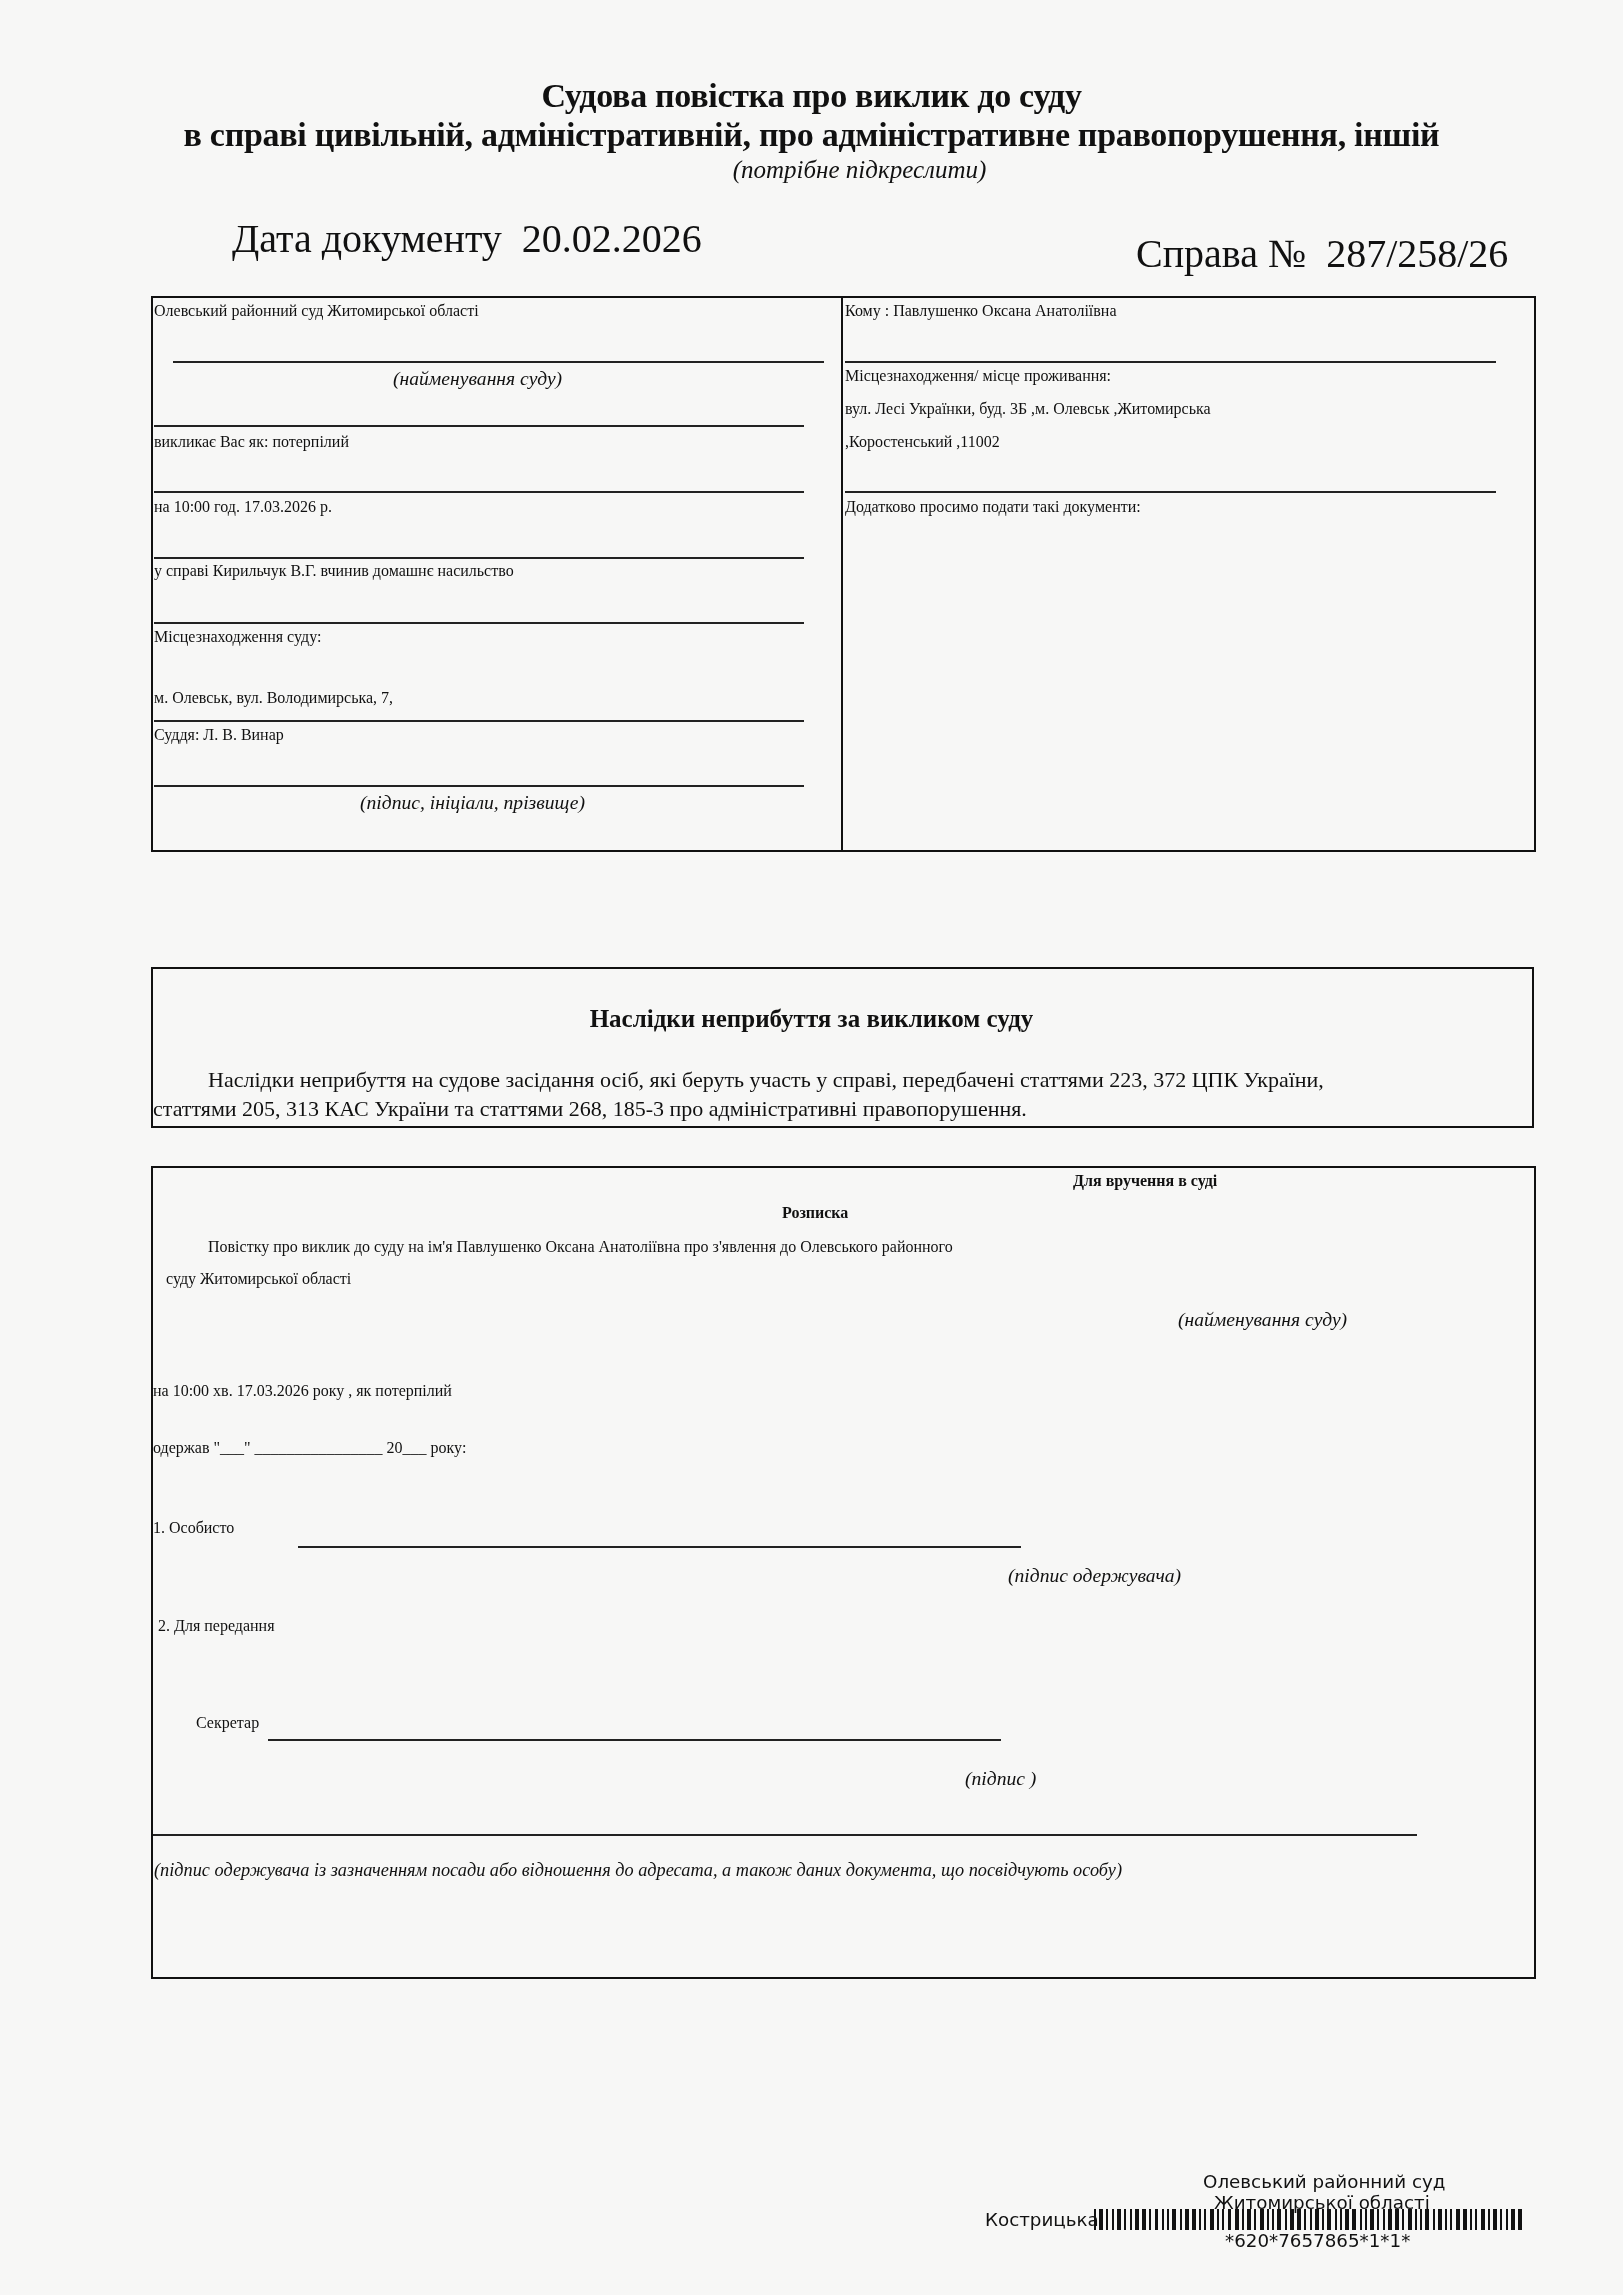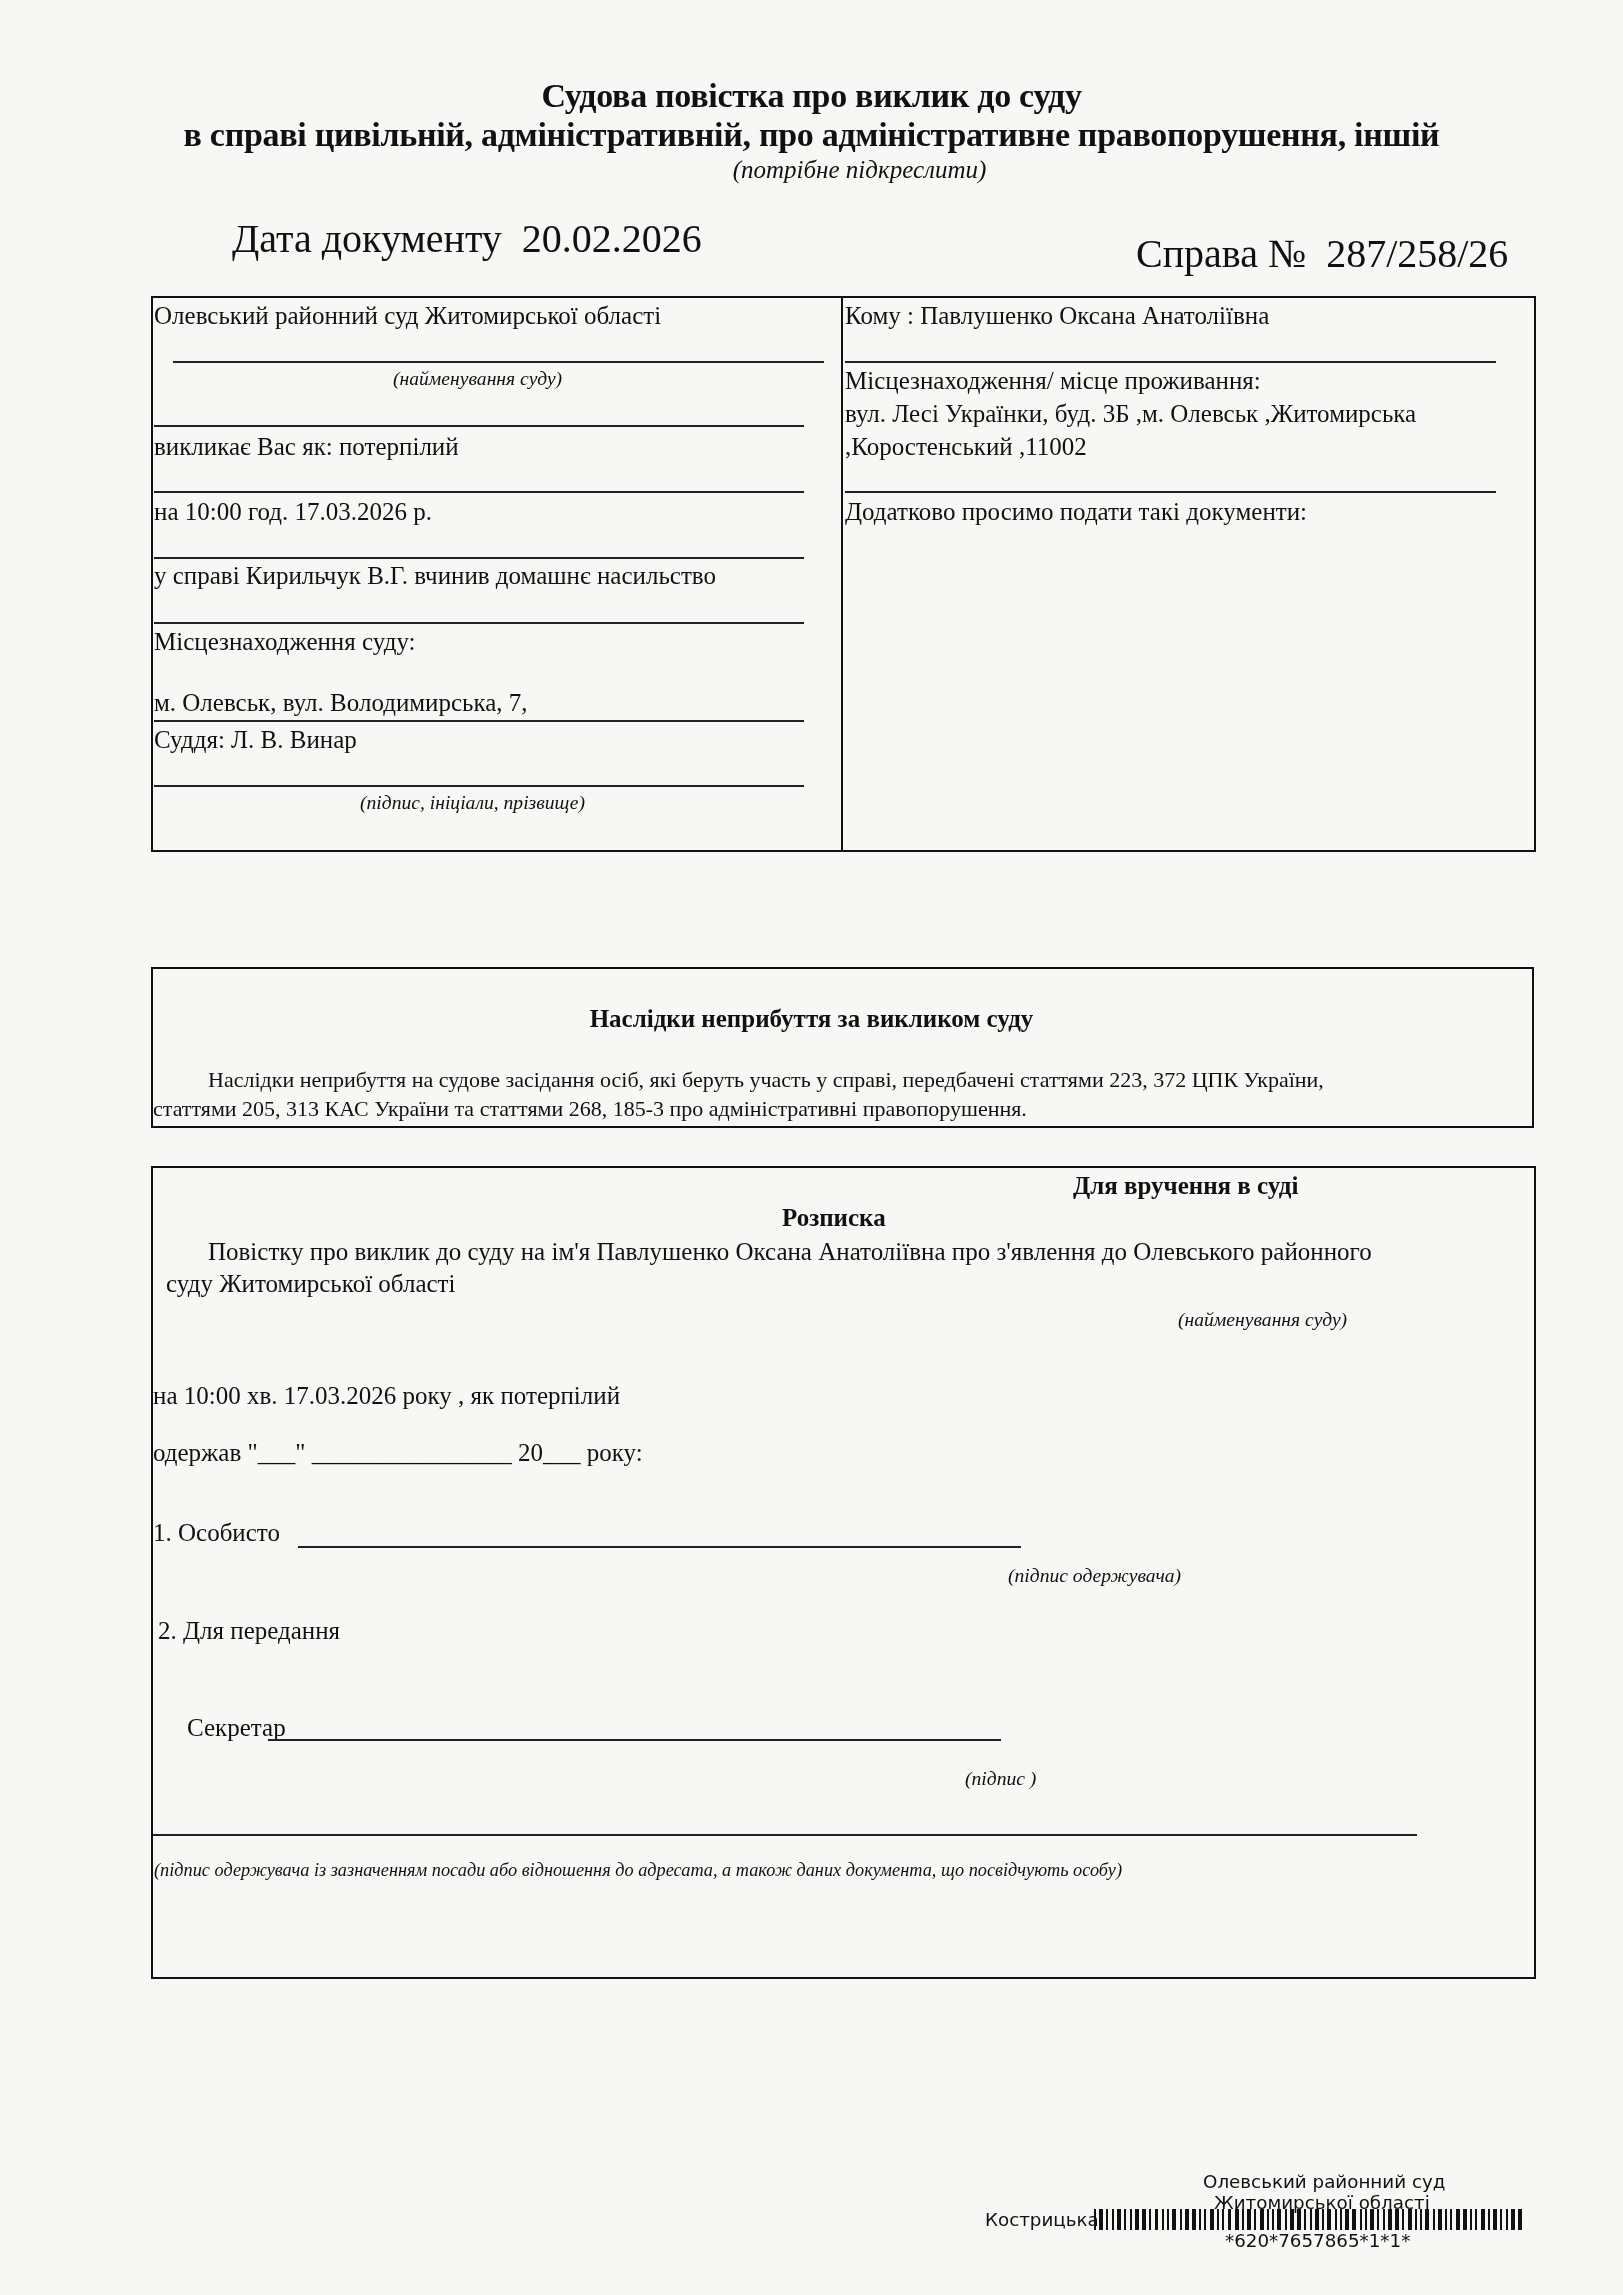--- a/index.html
+++ b/index.html
@@ -6,21 +6,21 @@
   body {
     width:1623px; height:2295px; position:relative; overflow:hidden;
     background:#f7f7f6; color:#111;
     font-family:"Liberation Serif", "DejaVu Serif", serif;
   }
   .abs { position:absolute; }
   .title { font-weight:bold; font-size:34px; left:0; width:1623px; text-align:center; letter-spacing:-0.3px; }
   .subtitle-italic { font-style:italic; font-size:25px; left:0; width:1623px; text-align:center; }
   .meta { font-size:40px; }
   .box { position:absolute; border:2.6px solid #111; box-sizing:border-box; }
-  .txt { position:absolute; font-size:25px; white-space:nowrap; line-height:1.2; }
+  .txt { position:absolute; font-size:16px; white-space:nowrap; line-height:1.2; }
   .it  { position:absolute; font-size:19.6px; font-style:italic; white-space:nowrap; }
   .rule { position:absolute; height:0; border-top:2px solid #222; }
   .bold { font-weight:bold; }
   .vline { position:absolute; width:0; border-left:2px solid #111; }
   .barcode-text { font-family:"DejaVu Sans", sans-serif; font-size:18.3px; color:#111; position:absolute; white-space:nowrap; }
   .barcode { position:absolute; display:flex; align-items:stretch; }
   .barcode span { display:inline-block; background:#111; margin-right:3.3px; height:100%; }
 </style>
 </head>
 <body>
@@ -80,21 +80,21 @@
 
 <div class="txt" style="left:153px; top:1381px;">на 10:00  хв. 17.03.2026  року , як  потерпілий</div>
 <div class="txt" style="left:153px; top:1438px;">одержав "___" ________________ 20___ року:</div>
 
 <div class="txt" style="left:153px; top:1518px;">1. Особисто</div>
 <div class="rule" style="left:298px; width:723px; top:1546px;"></div>
 <div class="it" style="left:1008px; top:1565px;">(підпис одержувача)</div>
 
 <div class="txt" style="left:158px; top:1616px;">2. Для передання</div>
 
-<div class="txt" style="left:147px; top:1713px;padding-left:40px;">Секретар</div>
+<div class="txt" style="left:156px; top:1713px;padding-left:40px;">Секретар</div>
 <div class="rule" style="left:268px; width:733px; top:1739px;"></div>
 <div class="it" style="left:965px; top:1768px;">(підпис )</div>
 
 <div class="rule" style="left:153px; width:1264px; top:1834px;"></div>
 <div class="it" style="left:154px; top:1860px; font-size:18.3px;">(підпис одержувача із зазначенням посади або відношення до адресата, а також даних документа, що посвідчують особу)</div>
 
 <div class="barcode-text" style="left:1203px; top:2171px;">Олевський районний суд</div>
 <div class="barcode-text" style="left:1214px; top:2192px;">Житомирської області</div>
 <div class="barcode-text" style="left:985px; top:2209px;">Кострицька</div>
 <div class="barcode" id="barcode" style="left:1094px; top:2209px; width:445px; height:21px;">

